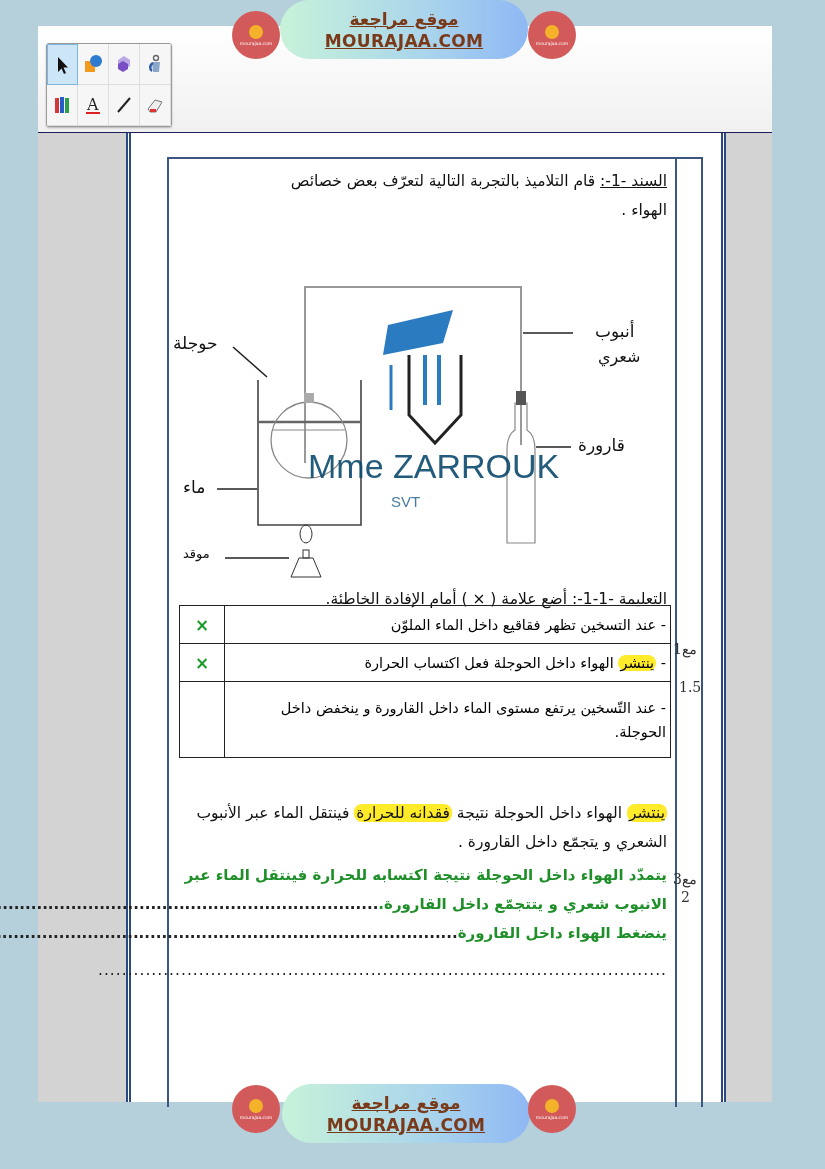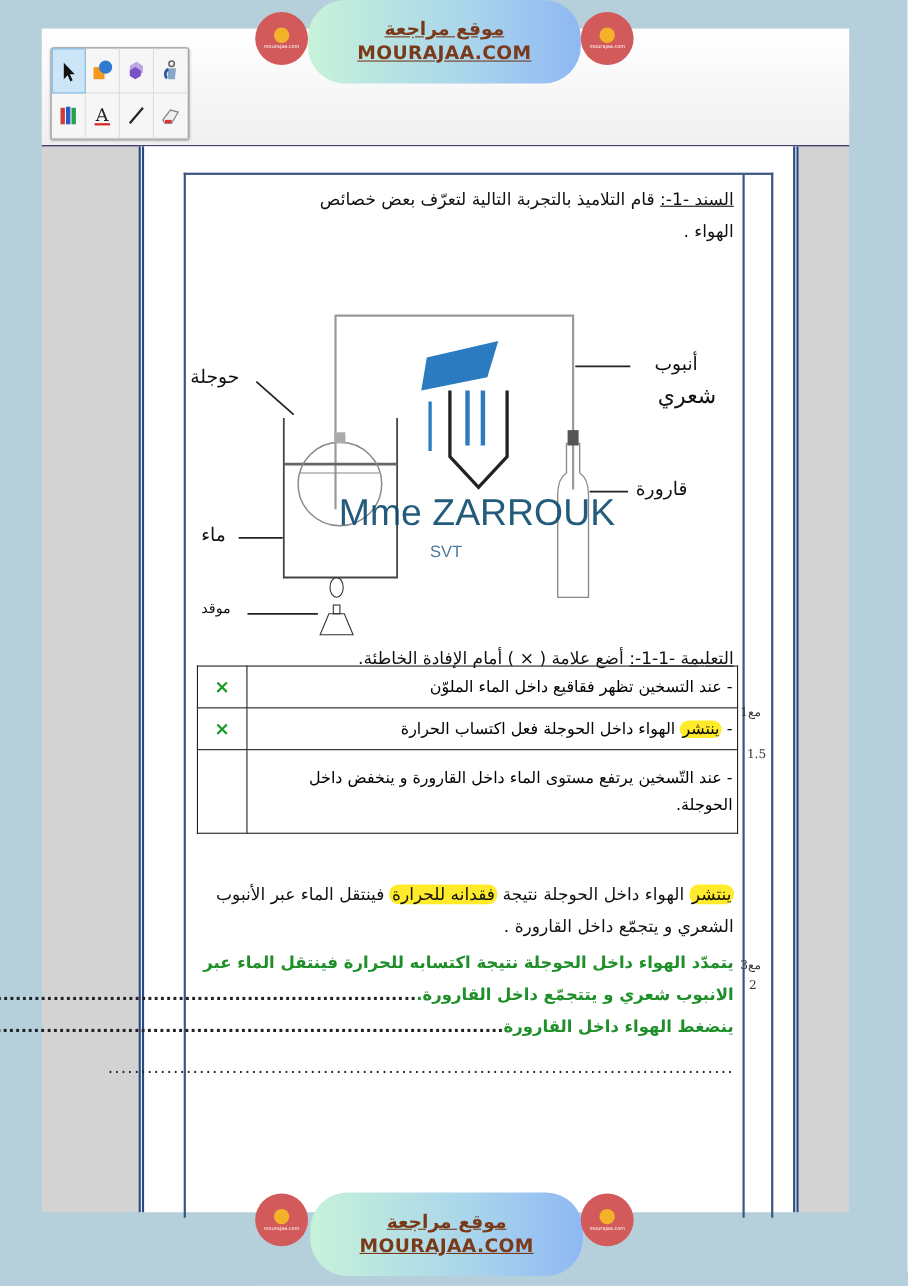--- a/index.html
+++ b/index.html
@@ -16,22 +16,22 @@
   .content{position:absolute;left:4px;top:0;width:496px;direction:rtl;font-family:"DejaVu Sans",sans-serif;color:#111;}
   .line{font-size:15.5px;line-height:29px;padding-right:2px;white-space:nowrap;}
   .u{text-decoration:underline;font-weight:normal;}
   .hl{background:#ffeb2a;border-radius:8px;padding:0 2px;}
   .diagram{position:relative;height:360px;}
   table.q{position:absolute;border-collapse:collapse;direction:rtl;font-size:14.5px;}
   table.q td{border:1.5px solid #222;padding:2px 4px;}
   .mark{color:#1a9a28;font-weight:bold;font-size:17px;text-align:center;}
   .answer{color:#1f8f2a;font-weight:bold;font-size:15px;}
   .dots{color:#222;letter-spacing:1px;}
-  .side-num{position:absolute;font-family:"DejaVu Serif",serif;font-size:11px;color:#333;}
-  .banner{position:absolute;width:248px;height:76px;border-radius:34px;background:linear-gradient(90deg,#c7f2d9,#a9d4ec 60%,#8fb8f4);display:flex;flex-direction:column;align-items:center;justify-content:center;color:#7a3a1a;font-weight:bold;}
+  .side-num{position:absolute;font-family:"DejaVu Serif",serif;font-size:14px;color:#333;}
+  .banner{position:absolute;width:248px;height:59px;border-radius:34px;background:linear-gradient(90deg,#c7f2d9,#a9d4ec 60%,#8fb8f4);display:flex;flex-direction:column;align-items:center;justify-content:center;color:#7a3a1a;font-weight:bold;}
   .banner .ar{font-size:17px;text-decoration:underline;line-height:22px;}
   .banner .en{font-size:17px;text-decoration:underline;letter-spacing:.3px;line-height:22px;font-family:"DejaVu Sans",sans-serif;}
   .badge{position:absolute;width:48px;height:48px;border-radius:50%;background:#d35a5a;display:flex;flex-direction:column;align-items:center;justify-content:center;}
   .badge .dot{width:14px;height:14px;border-radius:50%;background:#f4b22a;}
   .badge .t{font-size:4.5px;color:#fff;margin-top:2px;}
 </style>
 </head>
 <body>
 
 <div class="window">
@@ -131,21 +131,21 @@
 
             <polygon points="215,100 280,85 270,118 210,130" fill="#2a7bbf"></polygon>
             <path d="M236 130 L236 190 L262 218 L288 190 L288 130" fill="none" stroke="#222" stroke-width="3"></path>
             <line x1="252" y1="130" x2="252" y2="180" stroke="#2a7bbf" stroke-width="4"></line>
             <line x1="266" y1="130" x2="266" y2="180" stroke="#2a7bbf" stroke-width="4"></line>
             <line x1="218" y1="140" x2="218" y2="185" stroke="#2a7bbf" stroke-width="3"></line>
           </svg>
           <div style="position:absolute;left:135px;top:222px;font-size:34px;color:#0c4a6e;direction:ltr;font-family:'Liberation Sans',sans-serif;opacity:.9;">Mme ZARROUK</div>
           <div style="position:absolute;left:218px;top:268px;font-size:15px;color:#4a7ba0;direction:ltr;font-family:'Liberation Sans',sans-serif;">SVT</div>
           <div style="position:absolute;left:422px;top:96px;font-size:17px;">أنبوب</div>
-          <div style="position:absolute;left:425px;top:122px;font-size:20px;">شعري</div>
+          <div style="position:absolute;left:425px;top:122px;font-size:16px;">شعري</div>
           <div style="position:absolute;left:405px;top:210px;font-size:17px;">قارورة</div>
           <div style="position:absolute;left:0px;top:108px;font-size:17px;">حوجلة</div>
           <div style="position:absolute;left:10px;top:252px;font-size:17px;">ماء</div>
           <div style="position:absolute;left:10px;top:321px;font-size:13px;">موقد</div>
         </div>
 
         <div class="line">
           <span class="u">التعليمة -1-1-:</span>
           <span>أضع علامة ( × ) أمام الإفادة الخاطئة.</span>
         </div>

